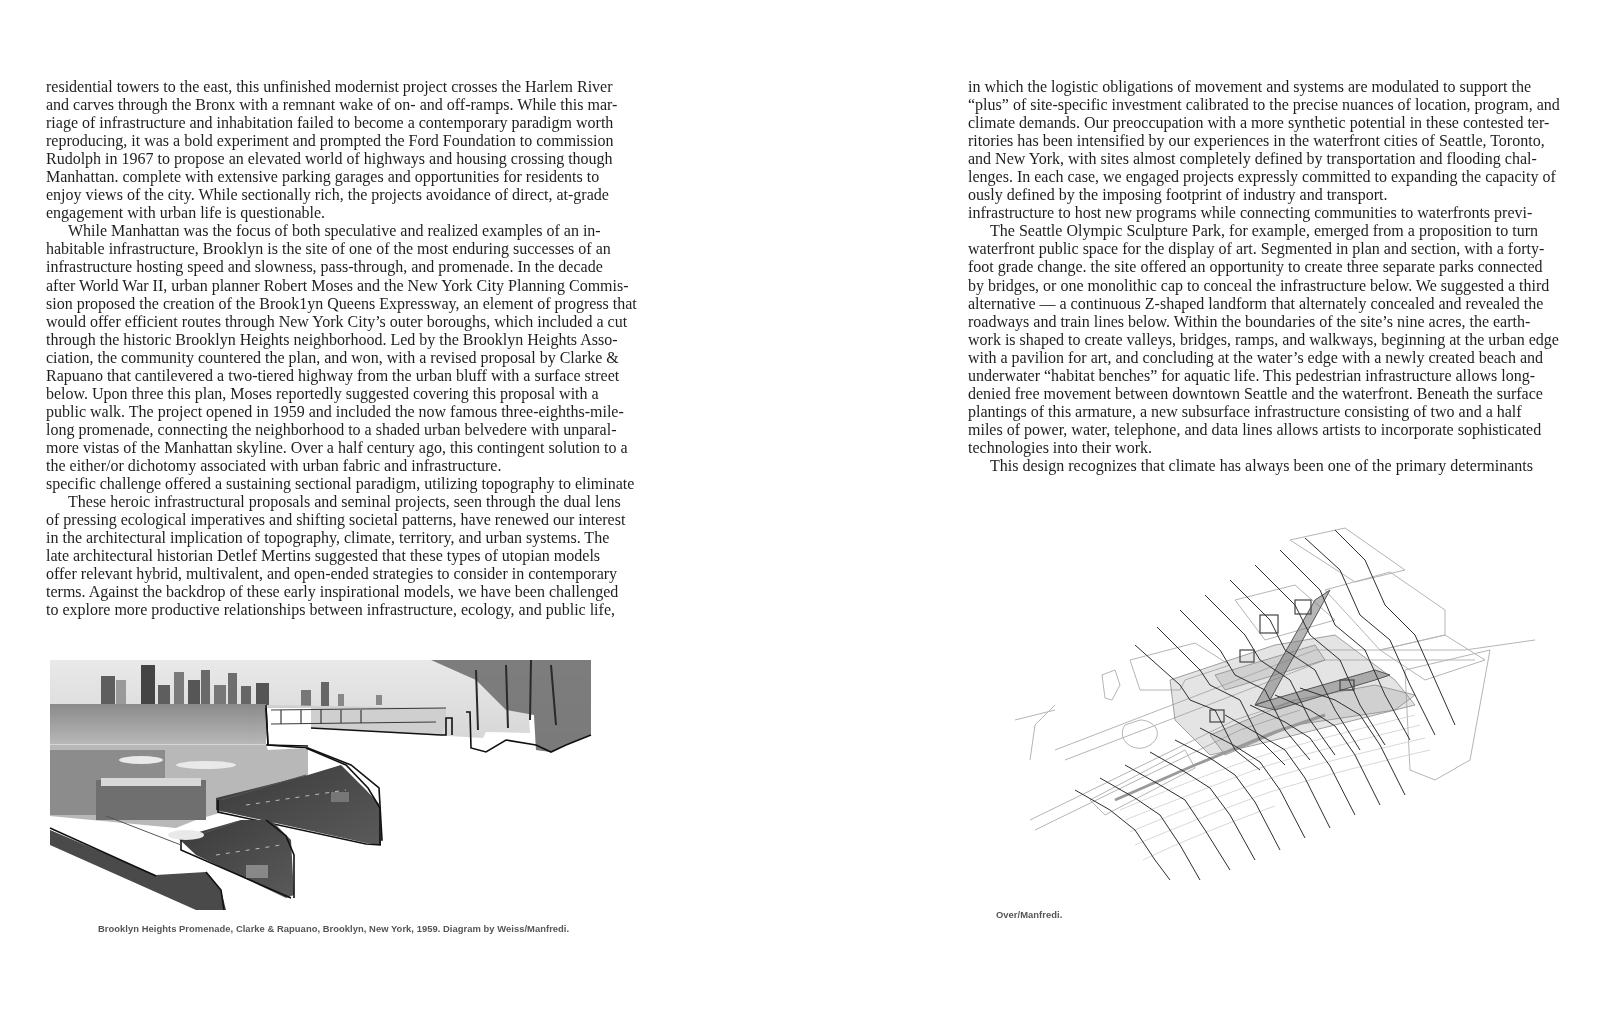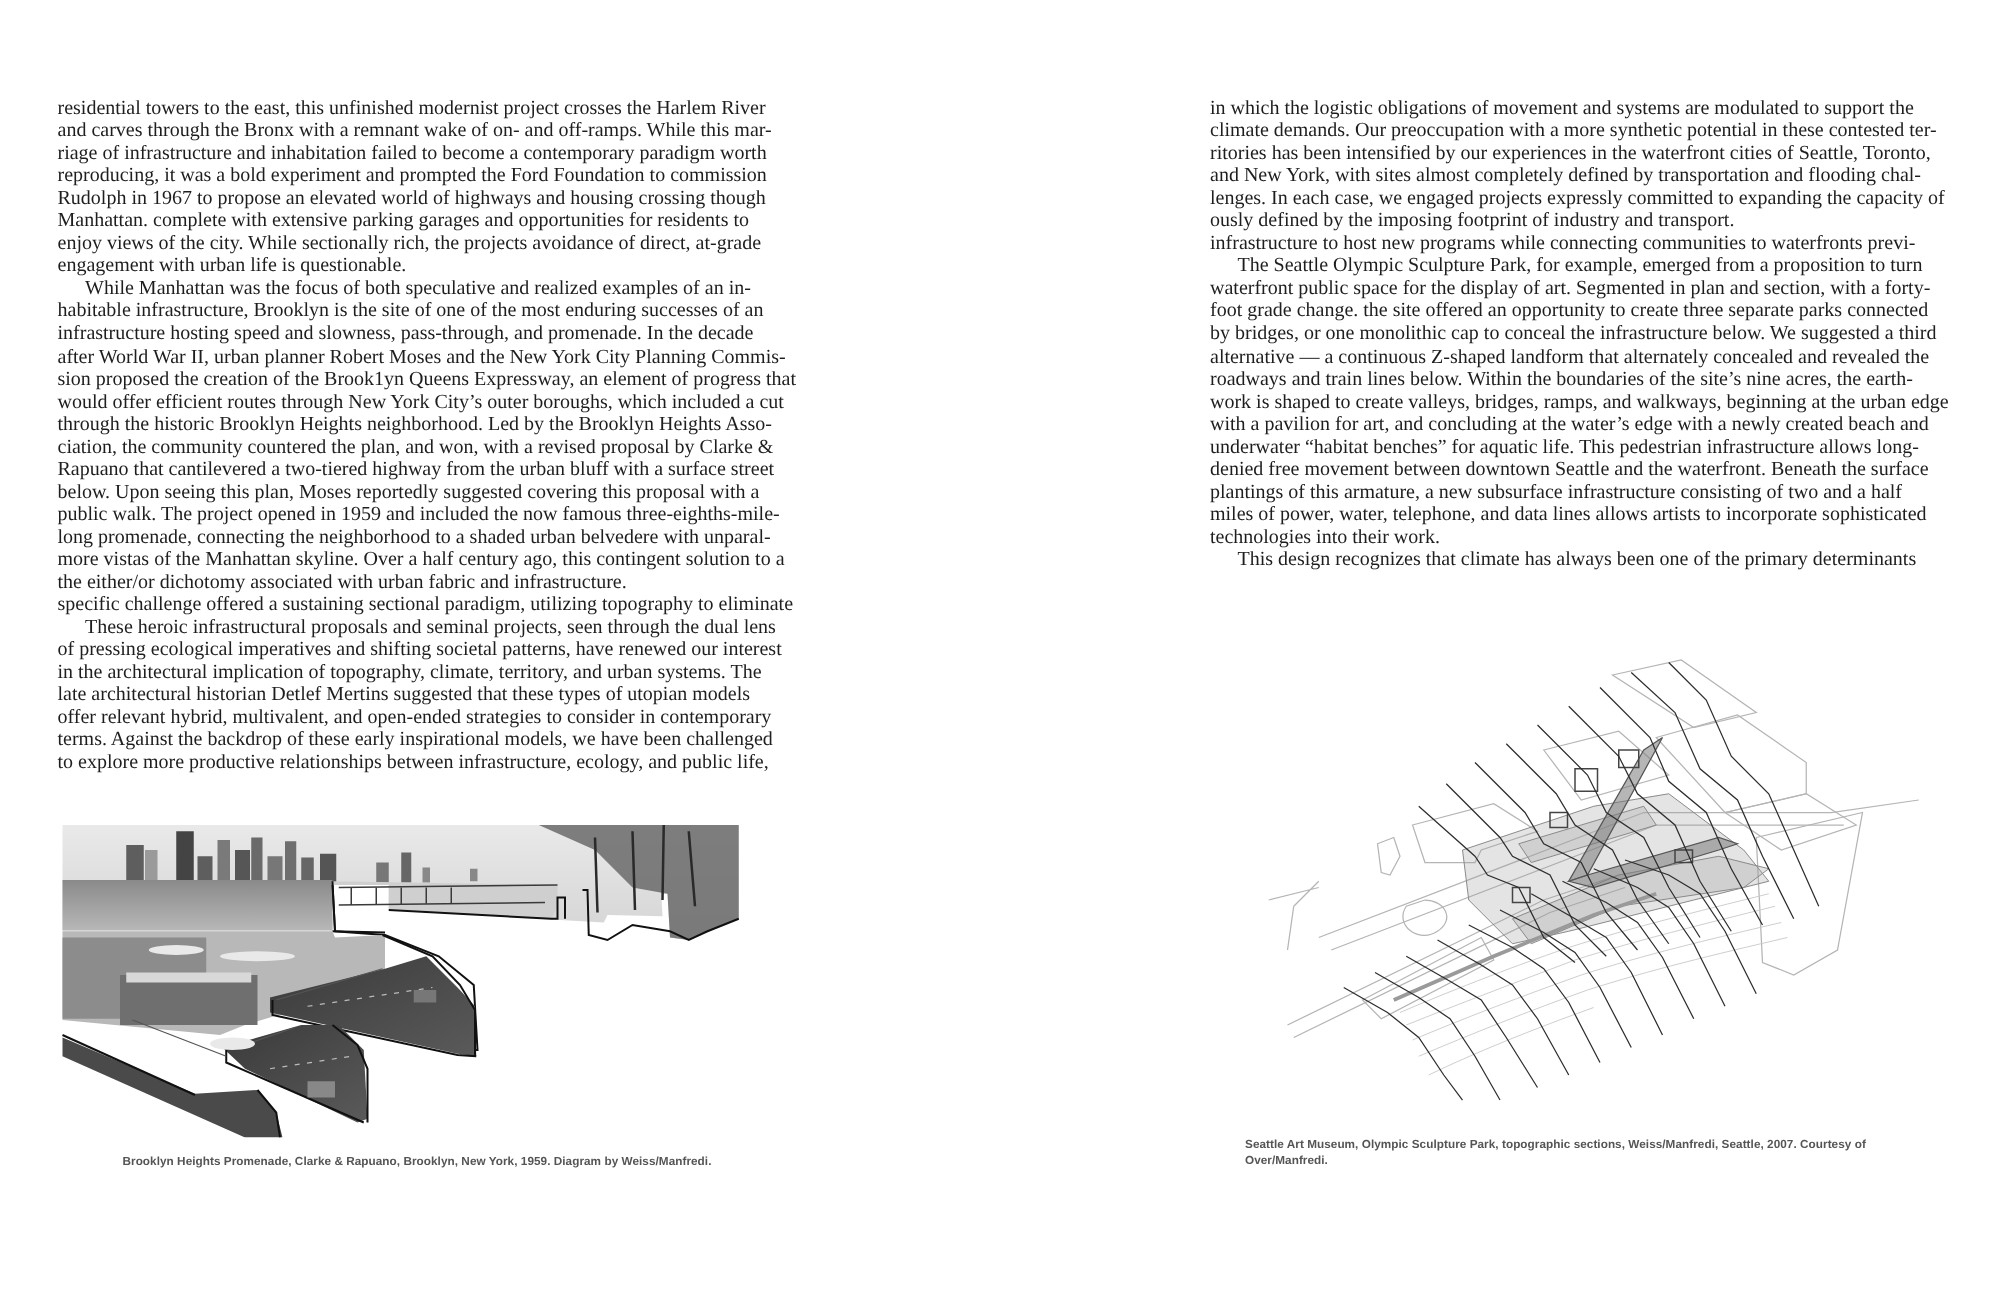--- a/index.html
+++ b/index.html
@@ -51,21 +51,21 @@
   <div>
     <span class="line indent">While Manhattan was the focus of both speculative and realized examples of an in-</span>
     <span class="line">habitable infrastructure, Brooklyn is the site of one of the most enduring successes of an</span>
     <span class="line">infrastructure hosting speed and slowness, pass-through, and promenade. In the decade</span>
     <span class="line">after World War II, urban planner Robert Moses and the New York City Planning Commis-</span>
     <span class="line">sion proposed the creation of the Brook1yn Queens Expressway, an element of progress that</span>
     <span class="line">would offer efficient routes through New York City’s outer boroughs, which included a cut</span>
     <span class="line">through the historic Brooklyn Heights neighborhood. Led by the Brooklyn Heights Asso-</span>
     <span class="line">ciation, the community countered the plan, and won, with a revised proposal by Clarke &amp;</span>
     <span class="line">Rapuano that cantilevered a two-tiered highway from the urban bluff with a surface street</span>
-    <span class="line">below. Upon seeing this plan, Moses reportedly suggested covering this proposal with a</span>
+    <span class="line">below. Upon three this plan, Moses reportedly suggested covering this proposal with a</span>
     <span class="line">public walk. The project opened in 1959 and included the now famous three-eighths-mile-</span>
     <span class="line">long promenade, connecting the neighborhood to a shaded urban belvedere with unparal-</span>
     <span class="line">more vistas of the Manhattan skyline. Over a half century ago, this contingent solution to a</span>
     <span class="line">the either/or dichotomy associated with urban fabric and infrastructure.</span>
     <span class="line">specific challenge offered a sustaining sectional paradigm, utilizing topography to eliminate</span>
   </div>
 
   <div>
     <span class="line indent">These heroic infrastructural proposals and seminal projects, seen through the dual lens</span>
     <span class="line">of pressing ecological imperatives and shifting societal patterns, have renewed our interest</span>
@@ -179,20 +179,21 @@
       <ellipse cx="95" cy="120" rx="22" ry="4"></ellipse>
       <ellipse cx="160" cy="125" rx="30" ry="4"></ellipse>
     </g>
   </svg>
 </div>
 <div class="caption cap-left">Brooklyn Heights Promenade, Clarke &amp; Rapuano, Brooklyn, New York, 1959. Diagram by Weiss/Manfredi.</div>
 
 <div class="col col-right">
   <div>
     <span class="line">in which the logistic obligations of movement and systems are modulated to support the</span>
+    <span class="line">“plus” of site-specific investment calibrated to the precise nuances of location, program, and</span>
     <span class="line">climate demands. Our preoccupation with a more synthetic potential in these contested ter-</span>
     <span class="line">ritories has been intensified by our experiences in the waterfront cities of Seattle, Toronto,</span>
     <span class="line">and New York, with sites almost completely defined by transportation and flooding chal-</span>
     <span class="line">lenges. In each case, we engaged projects expressly committed to expanding the capacity of</span>
     <span class="line">ously defined by the imposing footprint of industry and transport.</span>
     <span class="line">infrastructure to host new programs while connecting communities to waterfronts previ-</span>
   </div>
   <div>
     <span class="line indent">The Seattle Olympic Sculpture Park, for example, emerged from a proposition to turn</span>
     <span class="line">waterfront public space for the display of art. Segmented in plan and section, with a forty-</span>
@@ -278,15 +279,14 @@
       <path d="M180 230 L215 248 L240 265 L260 292 L285 340"></path>
       <path d="M205 218 L240 236 L265 252 L285 280 L310 328"></path>
       <path d="M230 205 L265 225 L290 240 L310 268 L335 318"></path>
       <path d="M255 195 L290 212 L315 228 L335 256 L360 305"></path>
       <path d="M280 185 L315 200 L340 216 L360 245 L385 295"></path>
       <path d="M305 178 L340 190 L365 205 L385 235 L410 285"></path>
     </g>
   </svg>
 </div>
 <div class="caption cap-right">
-  <div>Seattle Art Museum, Olympic Sculpture Park, topographic sections, Weiss/Manfredi, Seattle, 2007. Courtesy of</div>
   <div>Over/Manfredi.</div>
 </div>
 
 </body></html>

